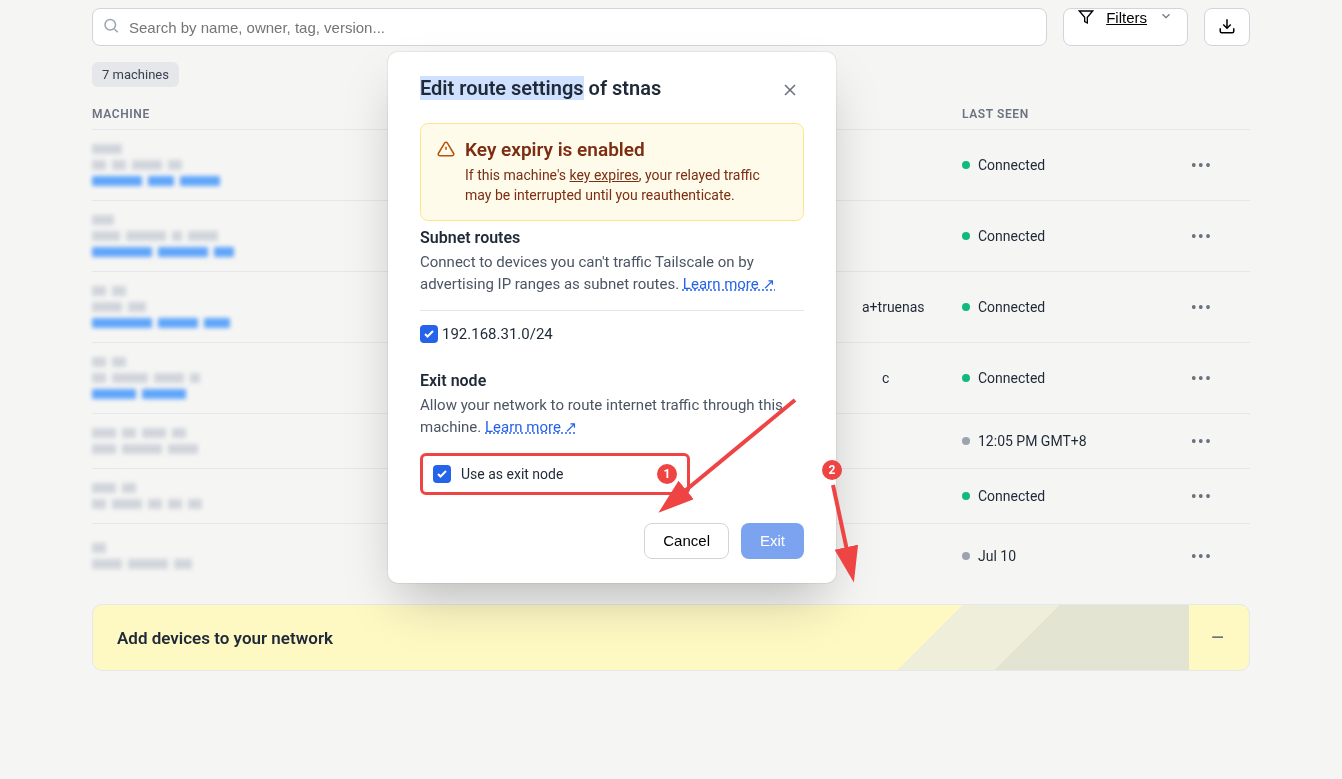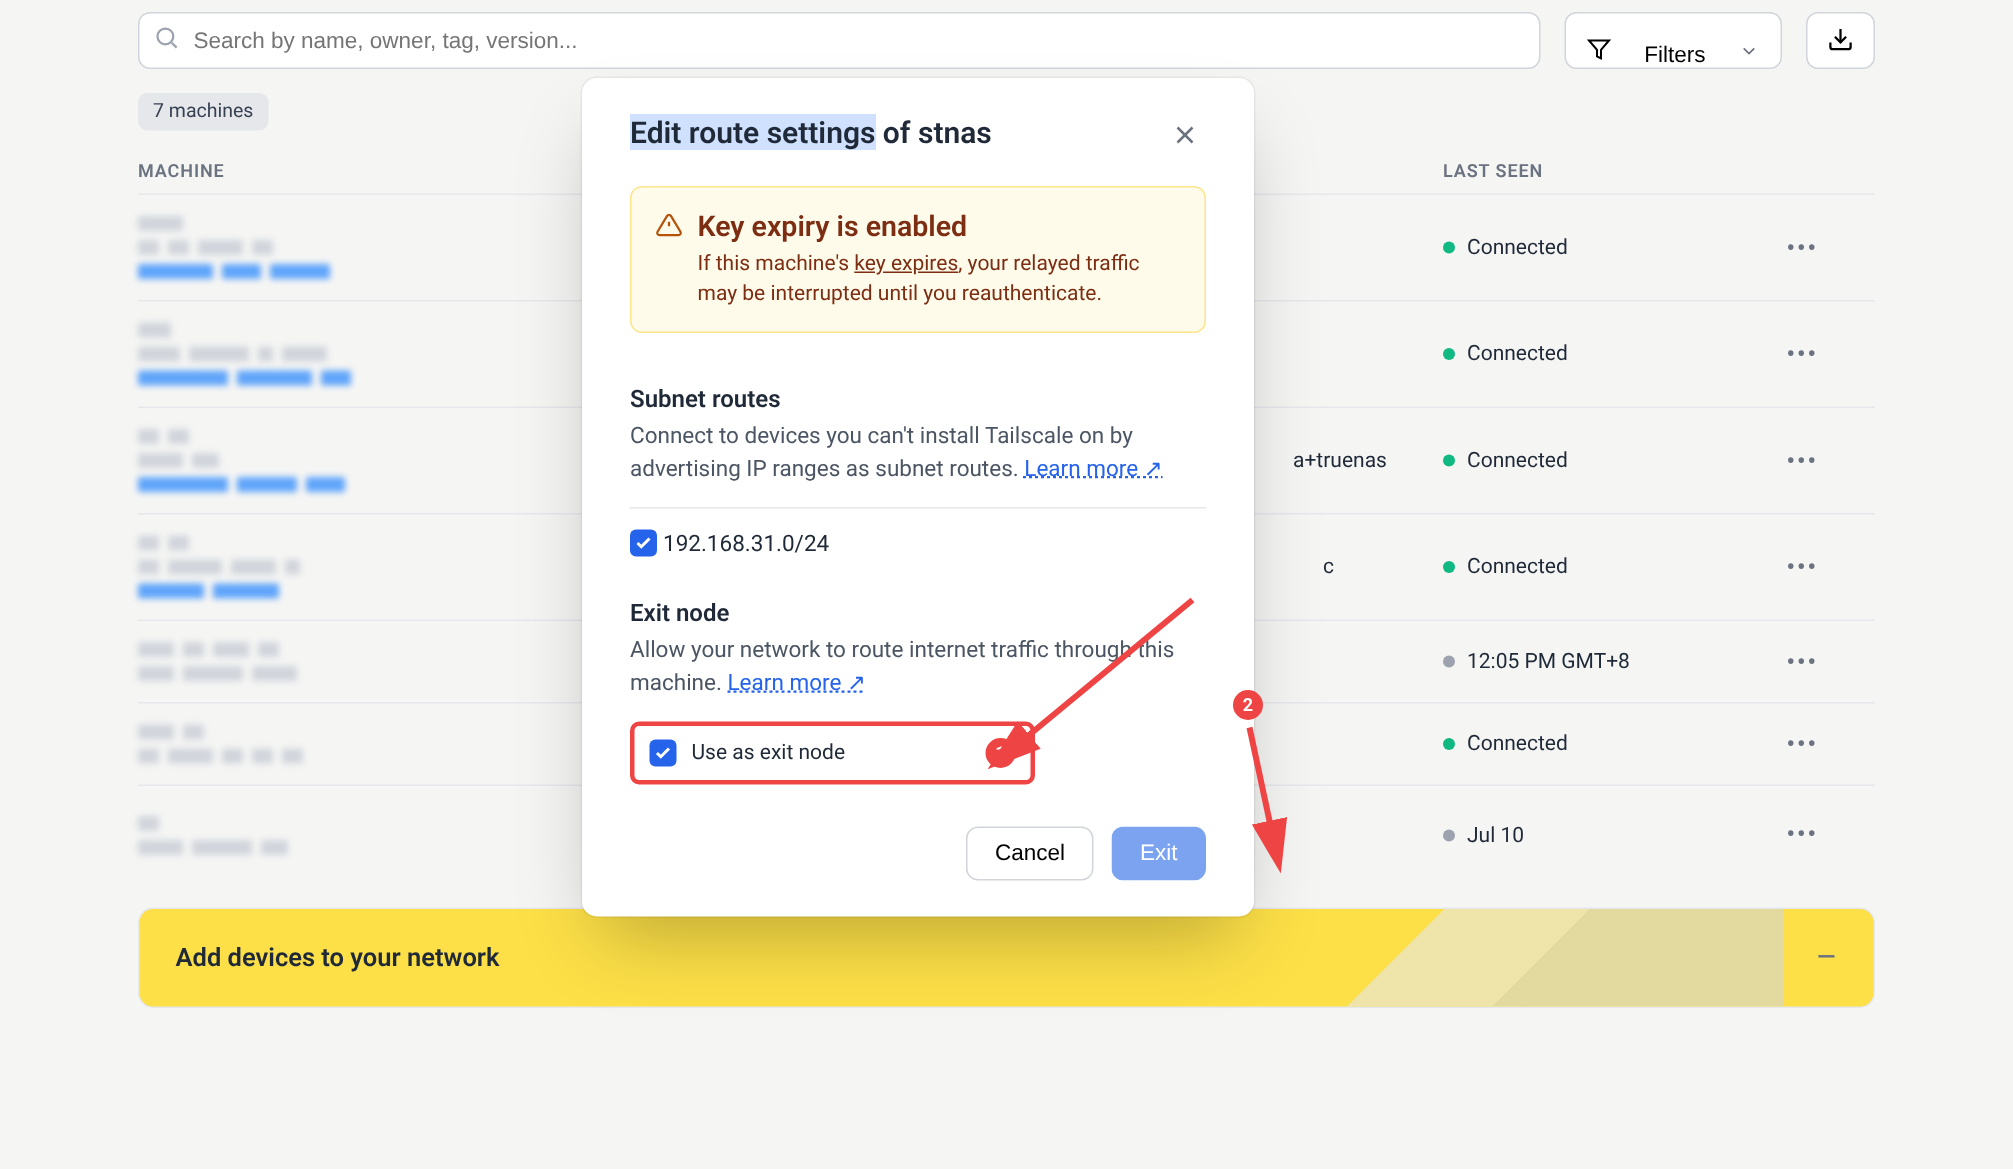--- a/index.html
+++ b/index.html
@@ -41,24 +41,25 @@
     transform: translateY(-50%);
     color: #9ca3af;
   }
   .filters-btn {
     height: 38px;
     border: 1px solid #d1d5db;
     border-radius: 8px;
     background: #fff;
     padding: 0 14px;
     display: flex;
-    align-items: flex-end;
-    gap: 22px;
+    align-items: flex-start;
+    gap: 12px;
     font-size: 15px;
     cursor: pointer;
+    text-decoration: underline;
   }
   .download-btn {
     margin-left: auto;
     height: 38px;
     width: 46px;
     border: 1px solid #d1d5db;
     border-radius: 8px;
     background: #fff;
     display: flex;
     align-items: center;
@@ -111,21 +112,21 @@
   .ver-col { display:flex; flex-direction:column; gap:2px; }
   .ver-top { display:flex; align-items:center; gap:6px; }
   .ver-sub { color:#6b7280; font-size:13px; }
   .status-col { display:flex; align-items:center; gap:8px; }
   .dot { width:8px; height:8px; border-radius:50%; background:#10b981; }
   .dot.gray { background:#9ca3af; }
   .more-btn { color:#6b7280; cursor:pointer; text-align:right; font-size:18px; letter-spacing:1px;}
   
   .footer-banner {
     margin: 16px 92px 0;
-    background: #fde047;
+    background: #fef9c3;
     border: 1px solid #e5e7eb;
     border-radius: 10px;
     padding: 20px 24px;
     display:flex;
     align-items:center;
     justify-content:space-between;
     position:relative;
     overflow:hidden;
     text-align:center;
   }
@@ -157,21 +158,21 @@
     background: #fffbeb;
     border-radius: 8px;
     padding: 14px 16px;
     display:flex;
     gap:10px;
   }
   .alert-icon { color:#b45309; flex-shrink:0; margin-top:2px;}
   .alert-title { font-weight:600; color:#7c2d12; margin-bottom:4px; font-size:19px;}
   .alert-body { color:#7c2d12; font-size:14px; line-height:1.45;}
   .alert-link { color:#7c2d12; text-decoration:underline; cursor:pointer;}
-  .section-h { font-weight:600; margin-top:34px; font-size:16px; }
+  .section-h { font-weight:600; margin-top:7px; font-size:16px; }
   .section-p { color:#4b5563; font-size:15px; line-height:1.5; margin-top:4px;}
   .learn-link { color:#2563eb; text-decoration: underline dotted; cursor:pointer; }
   .divider { border-top:1px solid #e5e7eb; margin-top:14px; }
   .check-row { display:flex; align-items:flex-start; gap:4px; margin-top:14px; font-size:15px;}
   .checkbox {
     width:18px; height:18px; border-radius:4px; background:#2563eb;
     display:flex; align-items:center; justify-content:center; cursor:pointer;
     flex-shrink:0;
   }
   .exit-highlight {
@@ -488,21 +489,21 @@
     <div>
       <div class="alert-title">Key expiry is enabled</div>
       <div class="alert-body">
         <span>If this machine's </span><span class="alert-link">key expires</span><span>, your relayed traffic may be interrupted until you reauthenticate.</span>
       </div>
     </div>
   </div>
 
   <div class="section-h">Subnet routes</div>
   <div class="section-p">
-    <span>Connect to devices you can't install Tailscale on by advertising IP ranges as subnet routes. </span><span class="learn-link">Learn more ↗</span>
+    <span>Connect to devices you can't traffic Tailscale on by advertising IP ranges as subnet routes. </span><span class="learn-link">Learn more ↗</span>
   </div>
   <div class="divider"></div>
   <div class="check-row">
     <span class="checkbox">
       <svg width="12" height="12" viewBox="0 0 24 24" fill="none" stroke="#fff" stroke-width="4">
           <polyline points="20 6 9 17 4 12"></polyline>
         </svg>
     </span>
     <span>192.168.31.0/24</span>
   </div>

